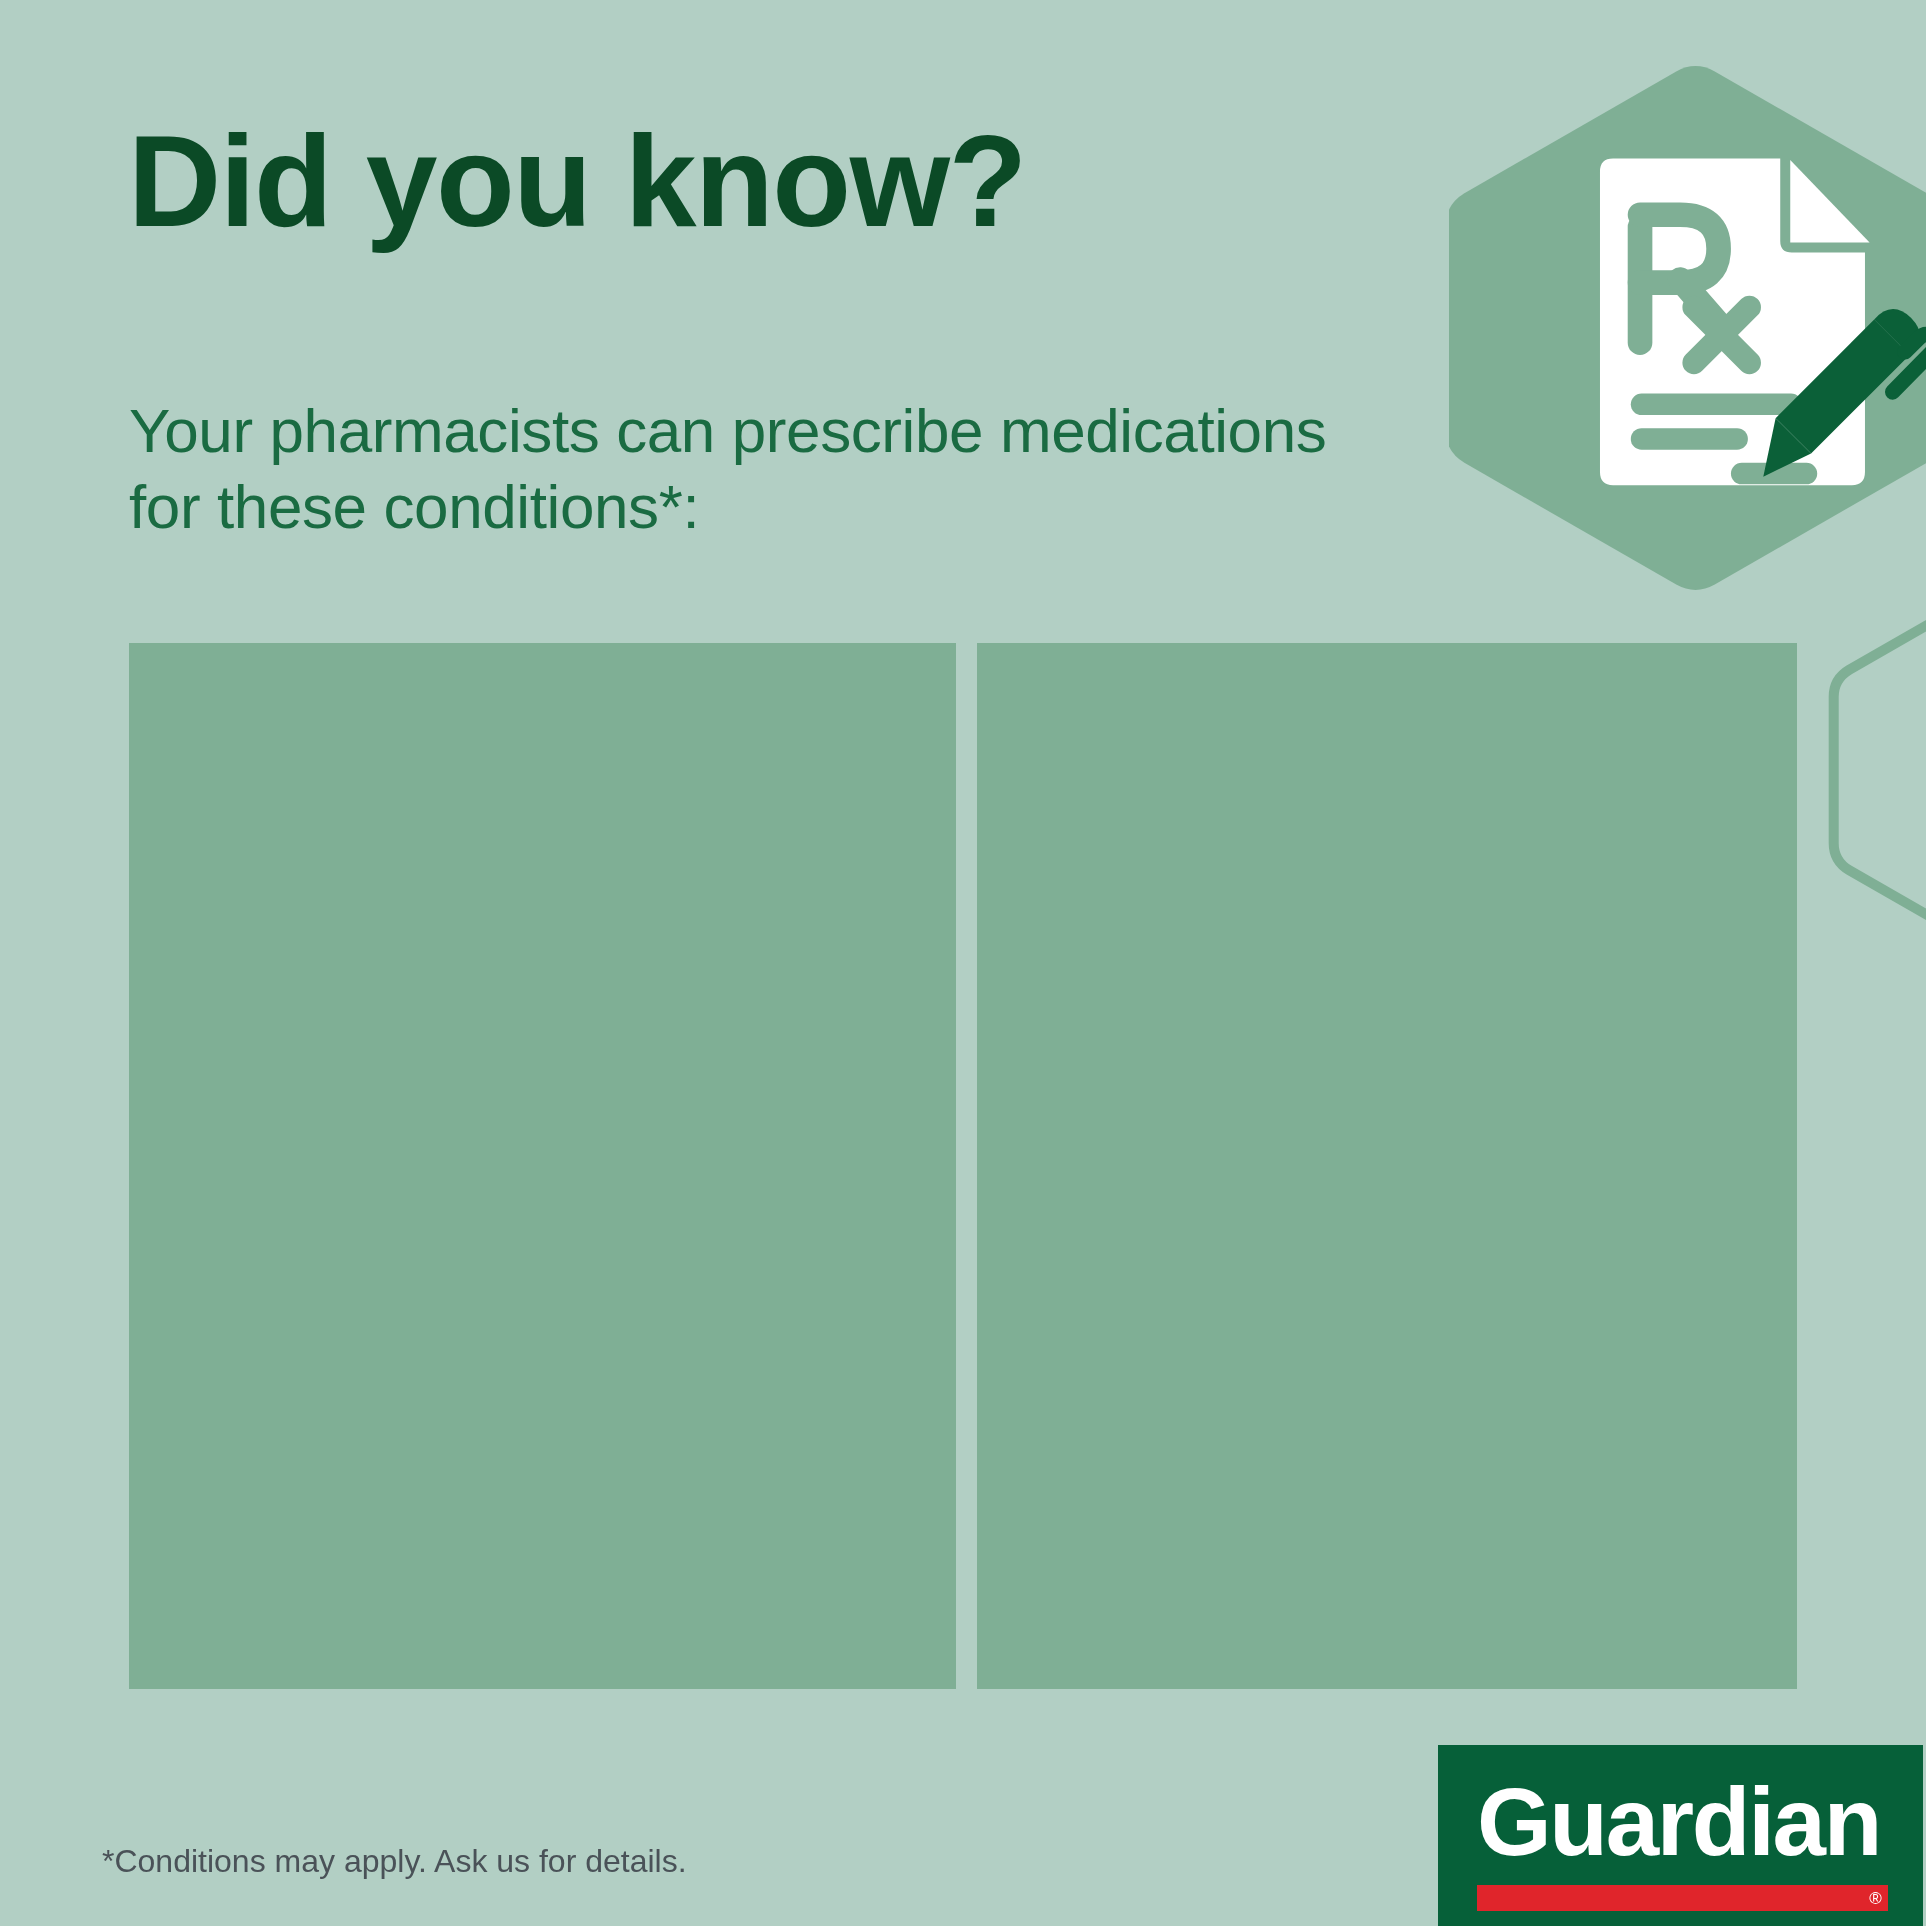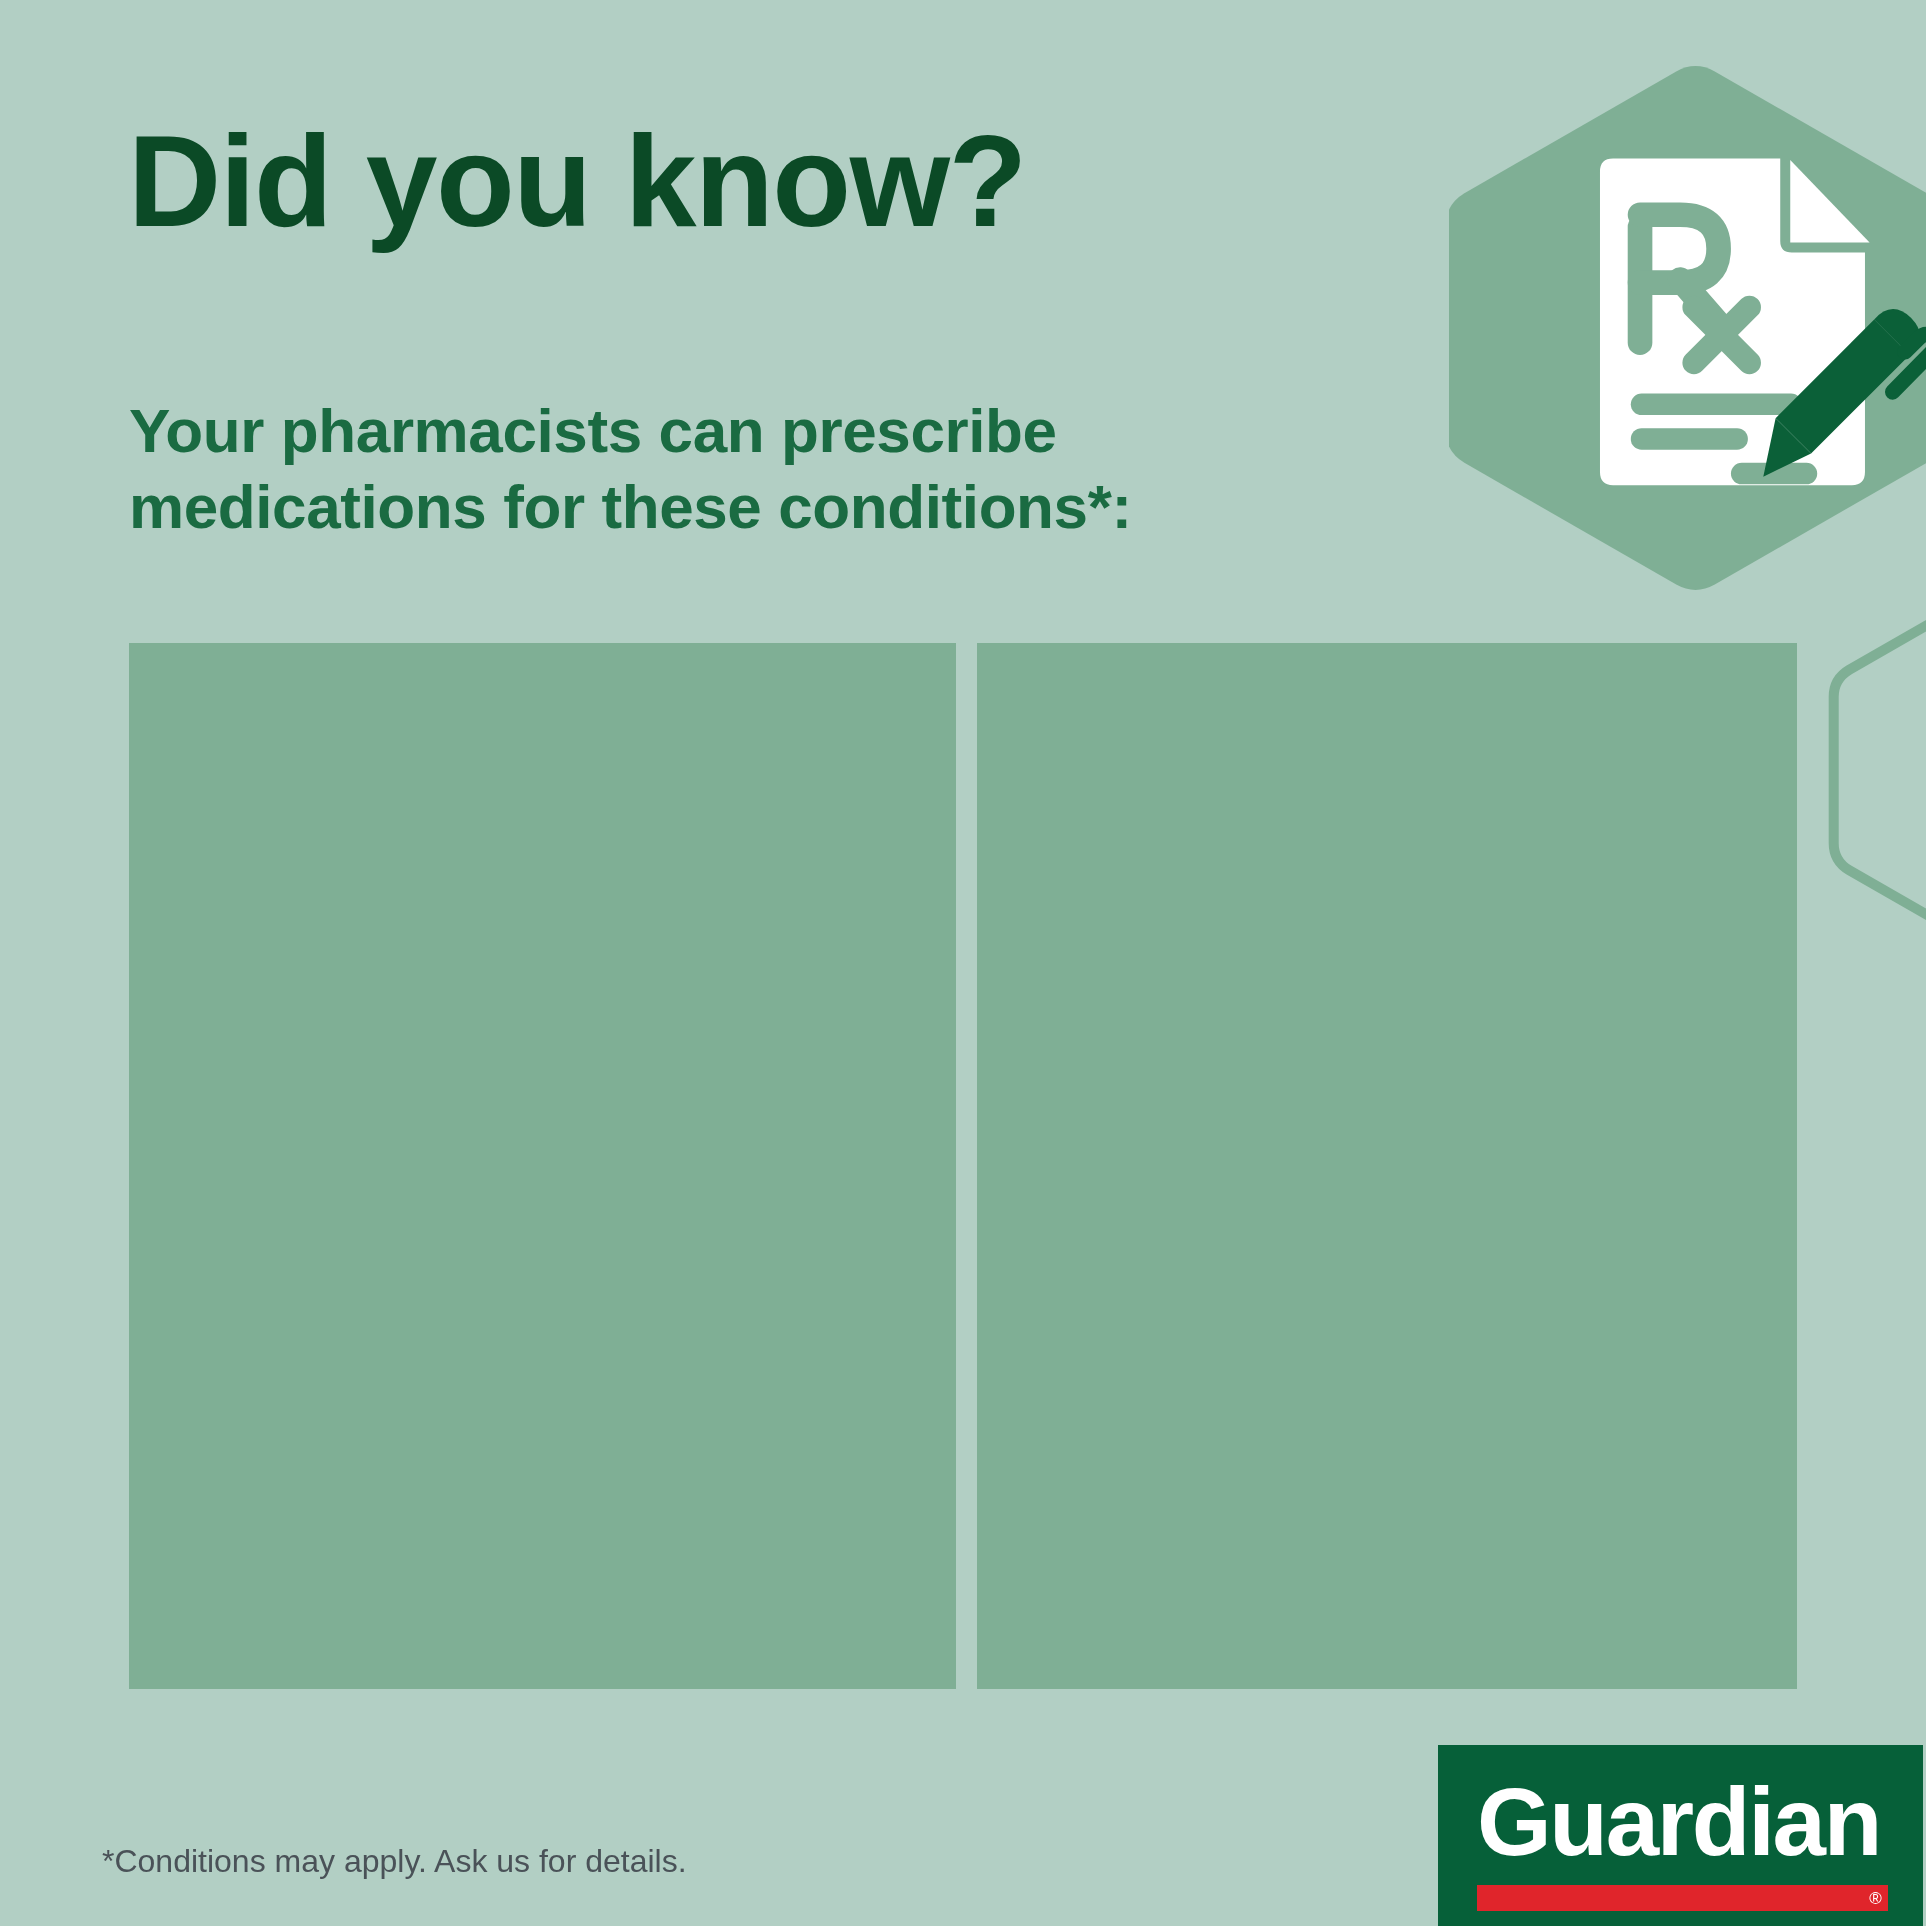--- a/index.html
+++ b/index.html
@@ -54,21 +54,21 @@
     white-space: nowrap;
     font-stretch: condensed;
   }
 
   .subhead {
     position: absolute;
     left: 129px;
     top: 393px;
     color: #1a6b42;
     font-size: 62px;
-    font-weight: bold;
+    font-weight: normal;
     line-height: 1.22;
     letter-spacing: -0.4px;
     max-width: 1202px;
     font-stretch: condensed;
   }
 
   
   .panel {
     position: absolute;
     background: #7faf95;

